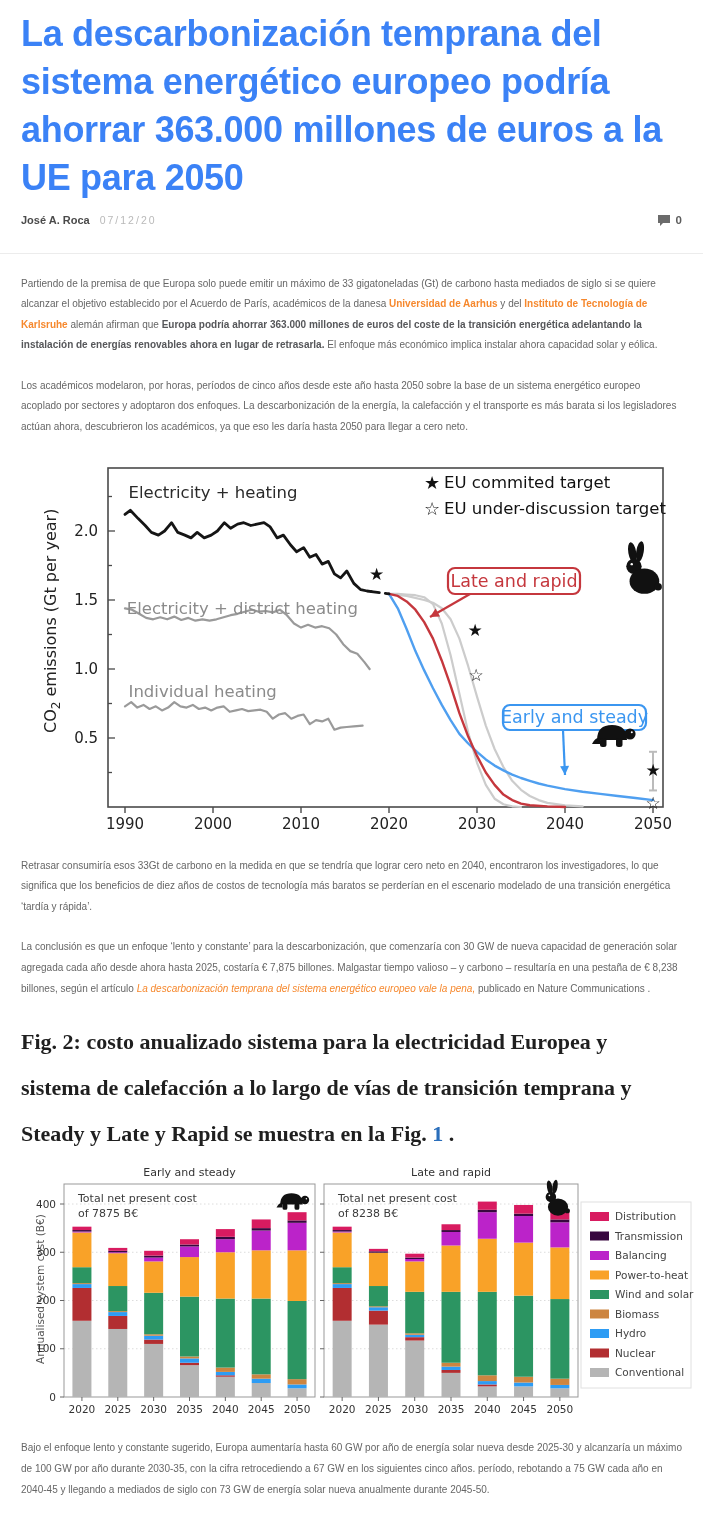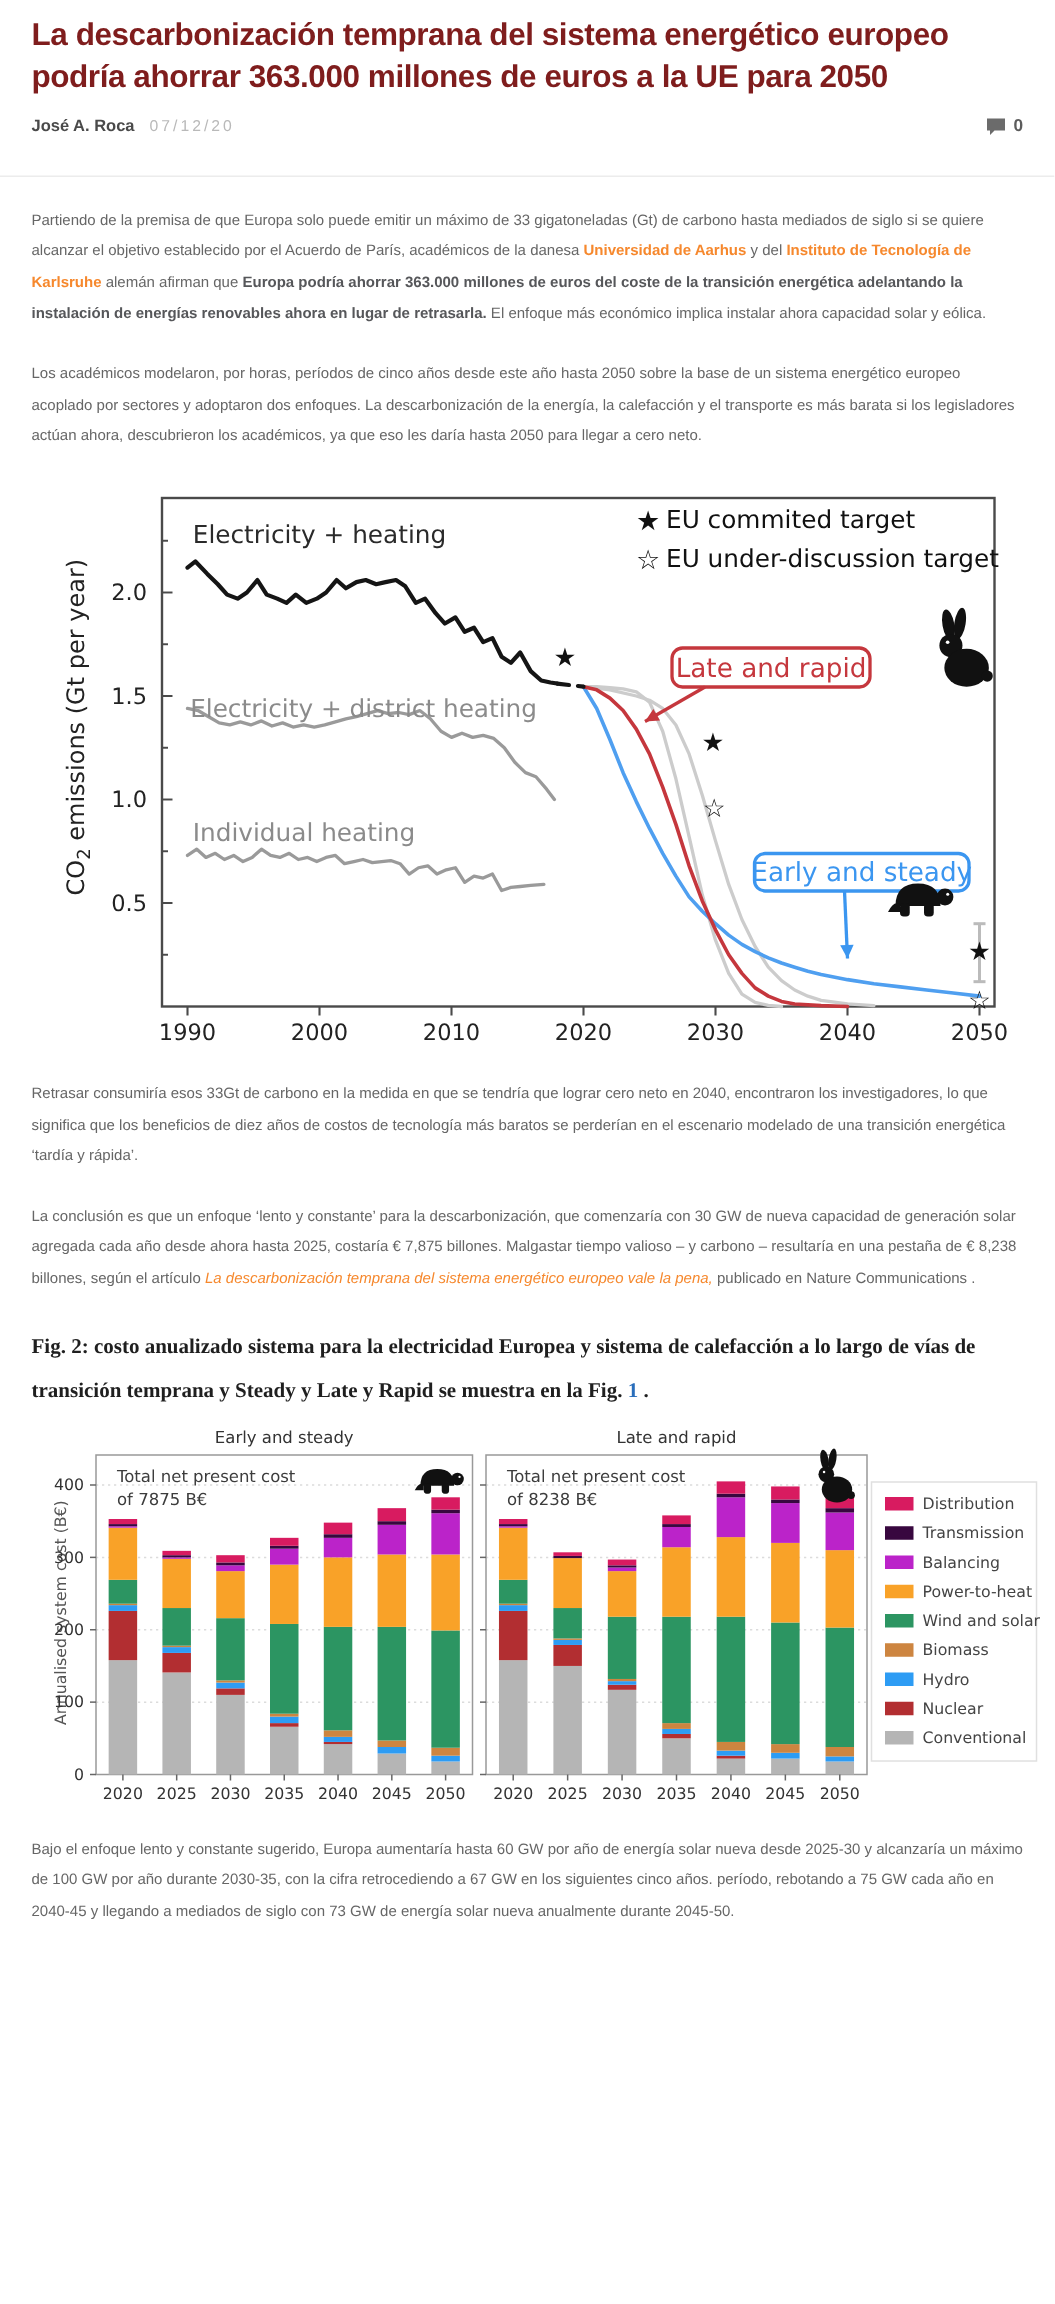--- a/index.html
+++ b/index.html
@@ -1,30 +1,30 @@
 <!DOCTYPE html>
 <html><head>
 <meta charset="utf-8">
 <style>
   html,body{margin:0;padding:0;background:#ffffff;}
   body{width:703px;font-family:"Liberation Sans",sans-serif;color:#666;}
   .wrap{padding:0 21px;}
-  h1{font-size:21px;line-height:1.33;letter-spacing:-0.3px;color:#7f1d1d;font-weight:700;margin:10px 0 12px;}
+  h1{font-size:36px;line-height:1.33;letter-spacing:-0.3px;color:#3b82f6;font-weight:700;margin:10px 0 12px;}
   .byline{display:flex;align-items:center;font-size:11px;margin-top:4px;}
   .author{font-weight:700;color:#4a4a4a;}
   .date{color:#b9b9b9;letter-spacing:2px;margin-left:10px;font-size:10.5px;}
   .comments{margin-left:auto;display:flex;align-items:center;gap:5px;color:#5c5c5c;font-weight:700;font-size:11.5px;cursor:pointer;}
   .sep{border:none;border-top:1px solid #ececec;margin:27px -21px 0;}
   .para{font-size:10px;line-height:2.06;color:#666;margin:20px 0;}
   .seg-b{font-weight:700;color:#56575a;}
   .seg-l{color:#f6882d;font-weight:700;cursor:pointer;}
   .seg-li{color:#f6882d;font-style:italic;cursor:pointer;}
   .seg-i{}
   .seg-fl{color:#2a6ebb;cursor:pointer;}
-  .caption-para{font-family:"Liberation Serif",serif;font-weight:700;font-size:14px;line-height:2.08;color:#1f1f1f;margin:16px 0 8px;}
+  .caption-para{font-family:"Liberation Serif",serif;font-weight:700;font-size:22px;line-height:2.08;color:#1f1f1f;margin:16px 0 8px;}
   figure{margin:0;}
   svg text{font-family:"DejaVu Sans","Liberation Sans",sans-serif;}
   .hiddendefs{position:absolute;width:0;height:0;overflow:hidden;}
 </style>
 </head>
 <body>
 
 <svg class="hiddendefs" aria-hidden="true">
   <defs>
     <symbol id="icon-turtle" viewBox="0 0 48 32">

